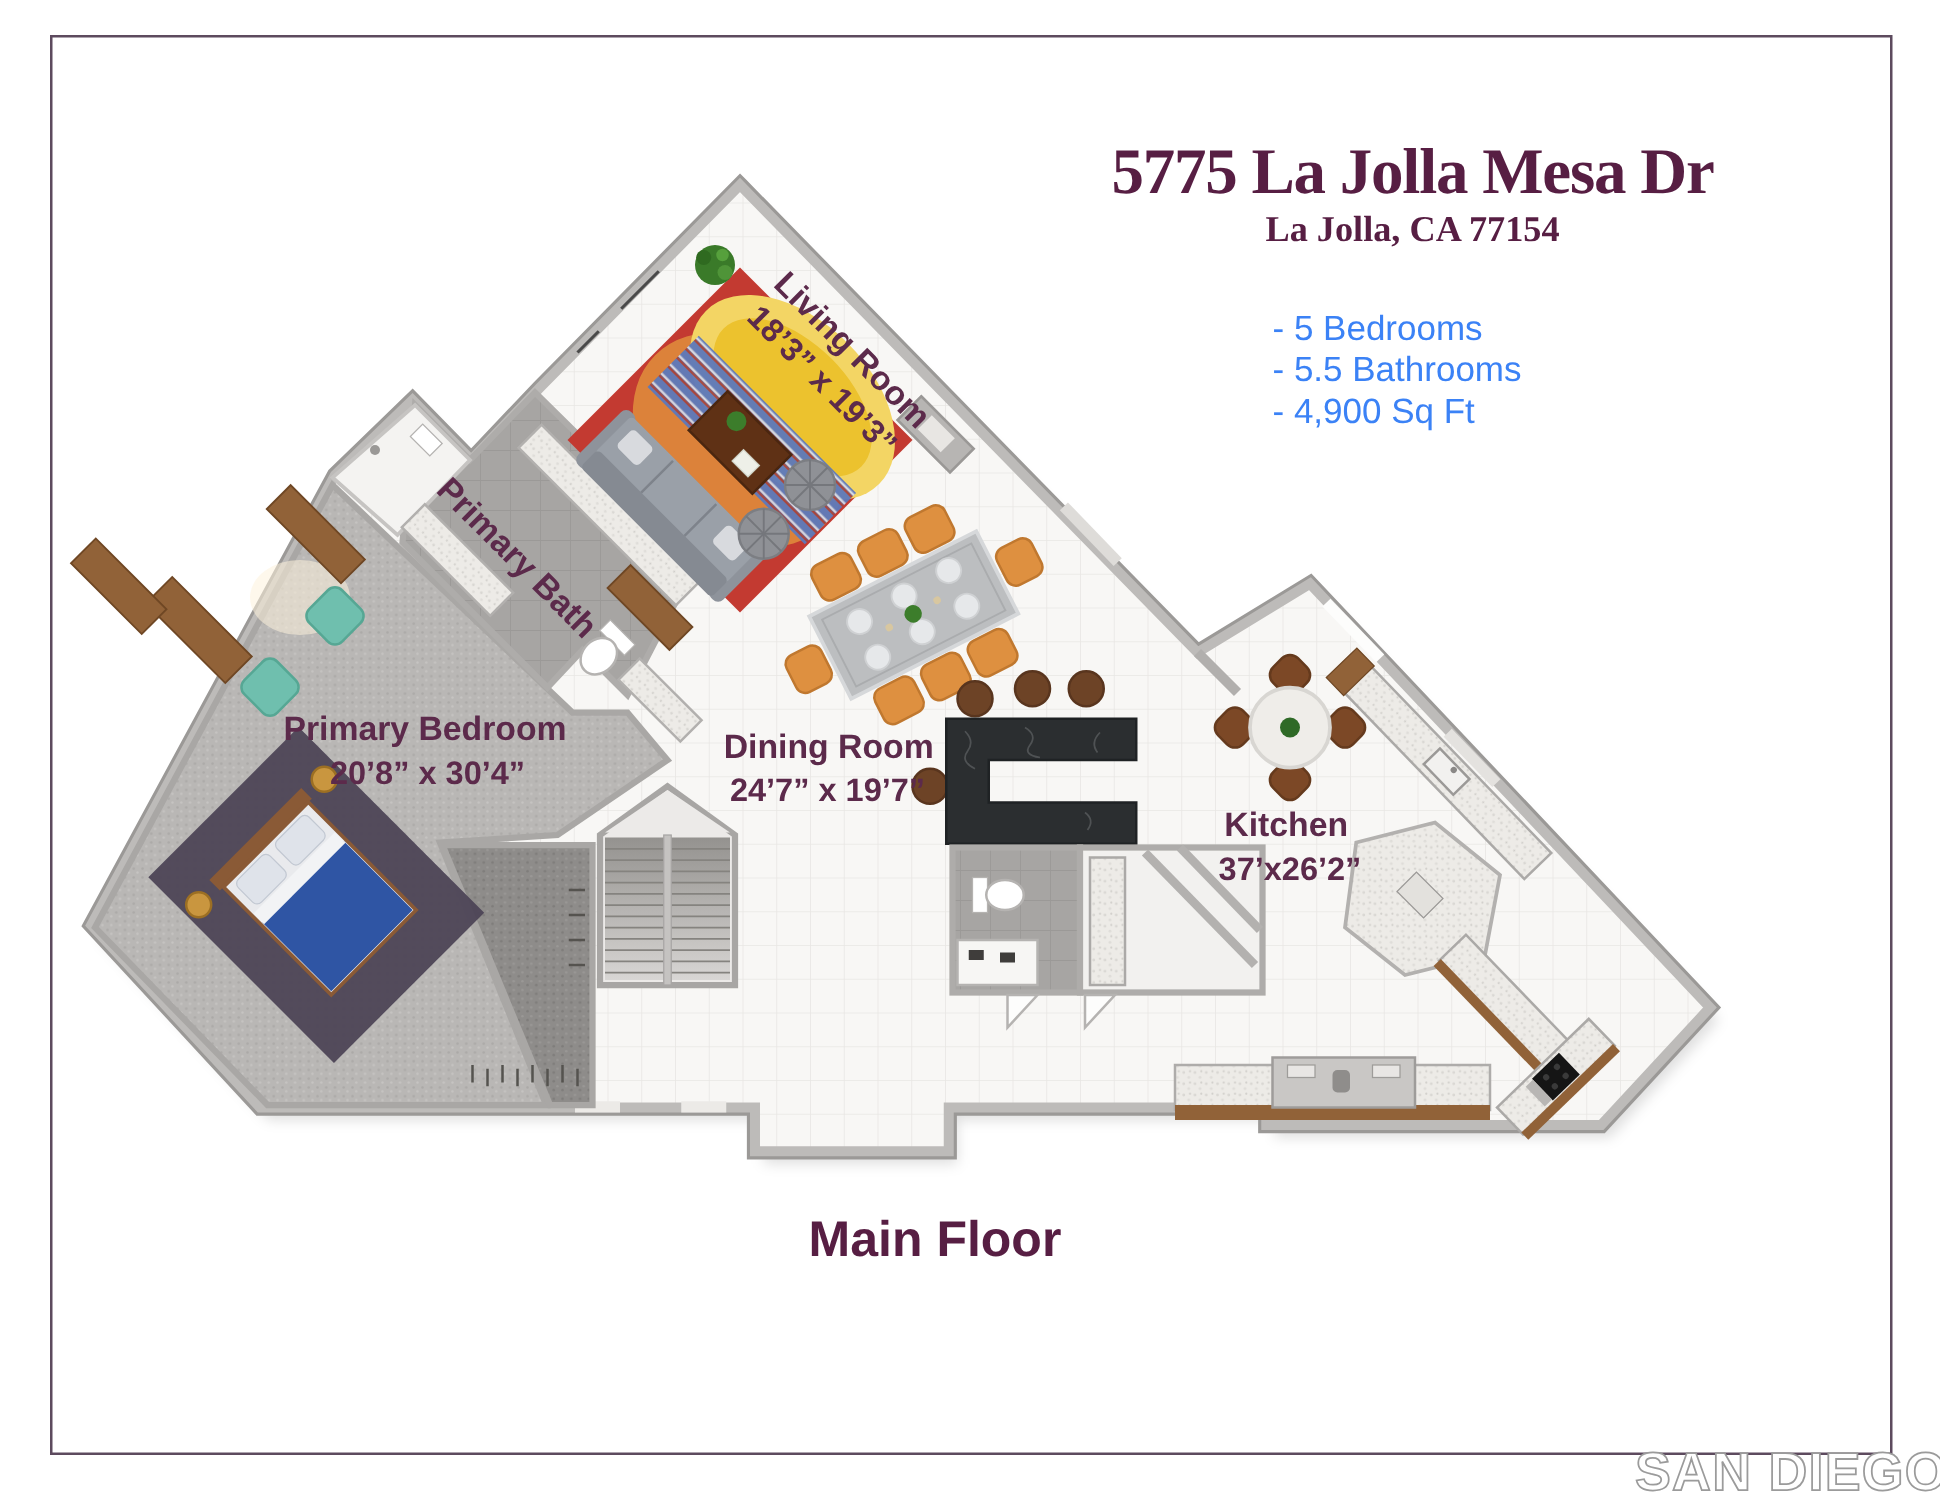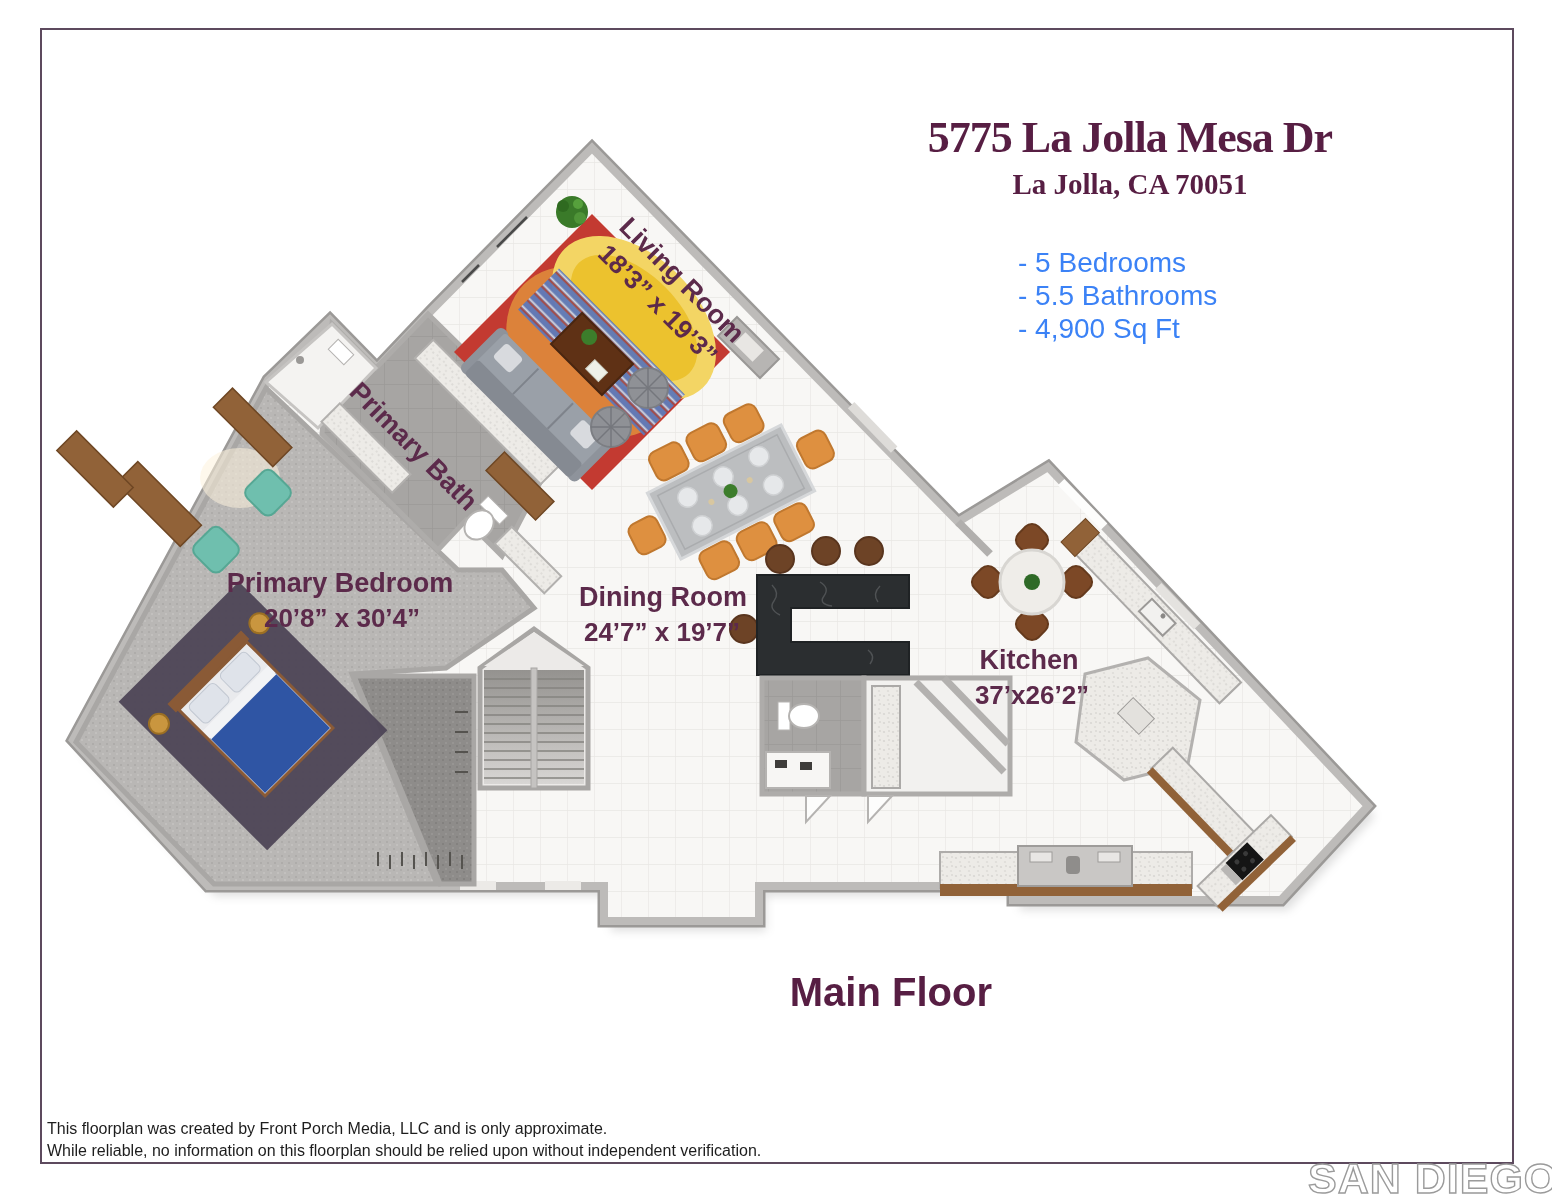--- a/index.html
+++ b/index.html
@@ -1,24 +1,24 @@
 <!DOCTYPE html>
 <html><head>
 <meta charset="utf-8">
 <style>
   html,body{margin:0;padding:0;background:#ffffff;}
   .page{position:relative;width:1552px;height:1200px;background:#ffffff;overflow:hidden;
         font-family:"Liberation Sans",sans-serif;}
   .border-frame{position:absolute;left:40px;top:28px;width:1470px;height:1132px;
         border:2px solid #5d4a5e;pointer-events:none;}
   .header{position:absolute;left:860px;top:110px;width:540px;text-align:center;color:#571e43;}
-  .title{font-family:"Liberation Serif",serif;font-size:44px;font-weight:600;letter-spacing:-1px;line-height:56px;}
+  .title{font-family:"Liberation Serif",serif;font-size:52px;font-weight:600;letter-spacing:-1px;line-height:56px;}
   .subtitle{font-family:"Liberation Serif",serif;font-size:29px;font-weight:600;margin-top:2px;}
   .specs{position:absolute;left:1018px;top:246px;font-size:28px;color:#3b82f6;line-height:33px;font-weight:400;}
-  .main-floor{position:absolute;left:592px;top:970px;width:400px;text-align:right;
+  .main-floor{position:absolute;left:548px;top:970px;width:400px;text-align:center;
         font-size:40px;font-weight:600;color:#571e43;}
   .disclaimer{position:absolute;left:47px;top:1118px;font-size:16px;line-height:22px;color:#1d1d1d;}
   .mls-logo{position:absolute;left:1308px;top:1154px;white-space:nowrap;
         font-size:43px;font-weight:700;letter-spacing:1px;color:#ffffff;
         -webkit-text-stroke:1.4px #9b9b9b;}
   svg text{font-family:"Liberation Sans",sans-serif;}
   .room-label{fill:#5c2a4b;font-size:27px;font-weight:600;}
   .room-dims{fill:#5c2a4b;font-size:26px;font-weight:600;}
 </style>
 </head>
@@ -351,31 +351,27 @@
       <text class="room-dims" x="342" y="627">20’8” x 30’4”</text>
       <text class="room-label" x="663" y="606">Dining Room</text>
       <text class="room-dims" x="662" y="641">24’7” x 19’7”</text>
       <text class="room-label" x="1029" y="669">Kitchen</text>
       <text class="room-dims" x="1032" y="704">37’x26’2”</text>
     </g>
   </svg>
 
   <div class="header">
     <div class="title">5775 La Jolla Mesa Dr</div>
-    <div class="subtitle">La Jolla, CA 70051</div>
+    <div class="subtitle">La Jolla, CA 77154</div>
   </div>
 
   <div class="specs">
     <div>- 5 Bedrooms</div>
     <div>- 5.5 Bathrooms</div>
     <div>- 4,900 Sq Ft</div>
   </div>
 
   <div class="main-floor">Main Floor</div>
 
-  <div class="disclaimer">
-    <div>This floorplan was created by Front Porch Media, LLC and is only approximate.</div>
-    <div>While reliable,  no information on this floorplan should be relied upon without independent verification.</div>
-  </div>
 
   <div class="mls-logo"><span>SAN DIEGO</span></div>
 
 </div>
 
 </body></html>

